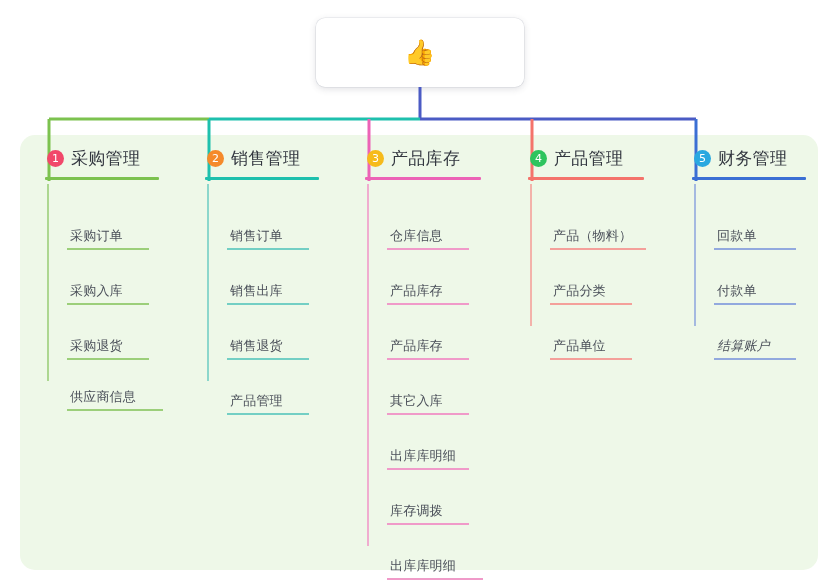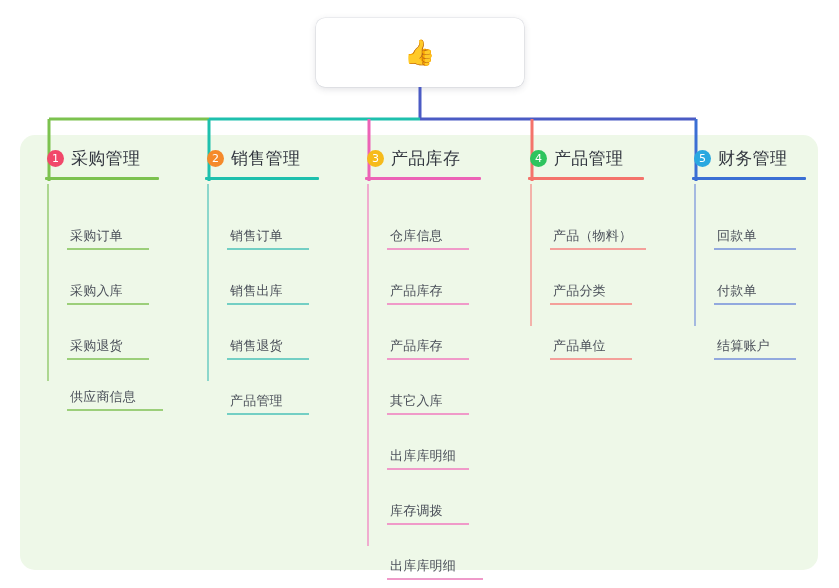--- a/index.html
+++ b/index.html
@@ -279,21 +279,21 @@
         <div class="col-rule" style="background: rgb(59, 111, 212); width: 114px;"></div>
         <div class="leaves">
           <div class="leaf" style="top: 36px;">
             <span class="leaf-label">回款单</span>
             <div class="leaf-rule" style="background: rgb(146, 169, 222);"></div>
           </div>
           <div class="leaf" style="top: 91px;">
             <span class="leaf-label">付款单</span>
             <div class="leaf-rule" style="background: rgb(146, 169, 222);"></div>
           </div>
-          <div class="leaf" style="top: 146px;">
+          <div class="leaf" style="top: 146px; font-style: italic;">
             <span class="leaf-label">结算账户</span>
             <div class="leaf-rule" style="background: rgb(146, 169, 222);"></div>
           </div>
         </div>
       </div>
     </div>
 
 </div>
 
 </body></html>

